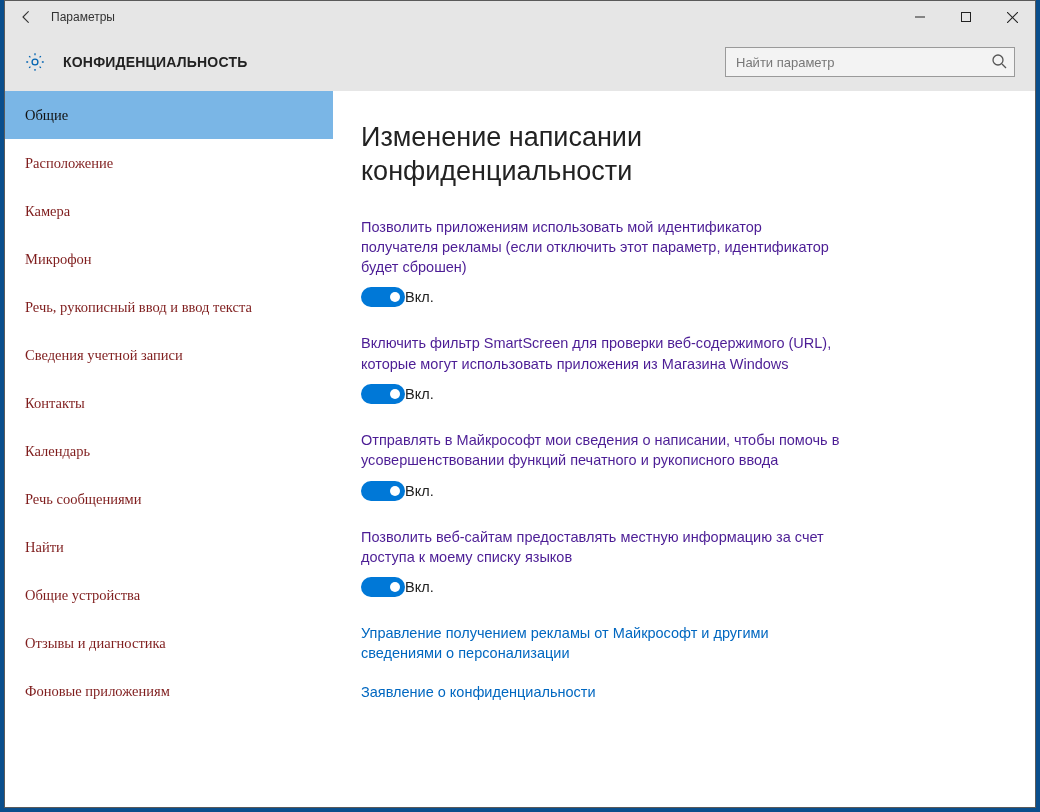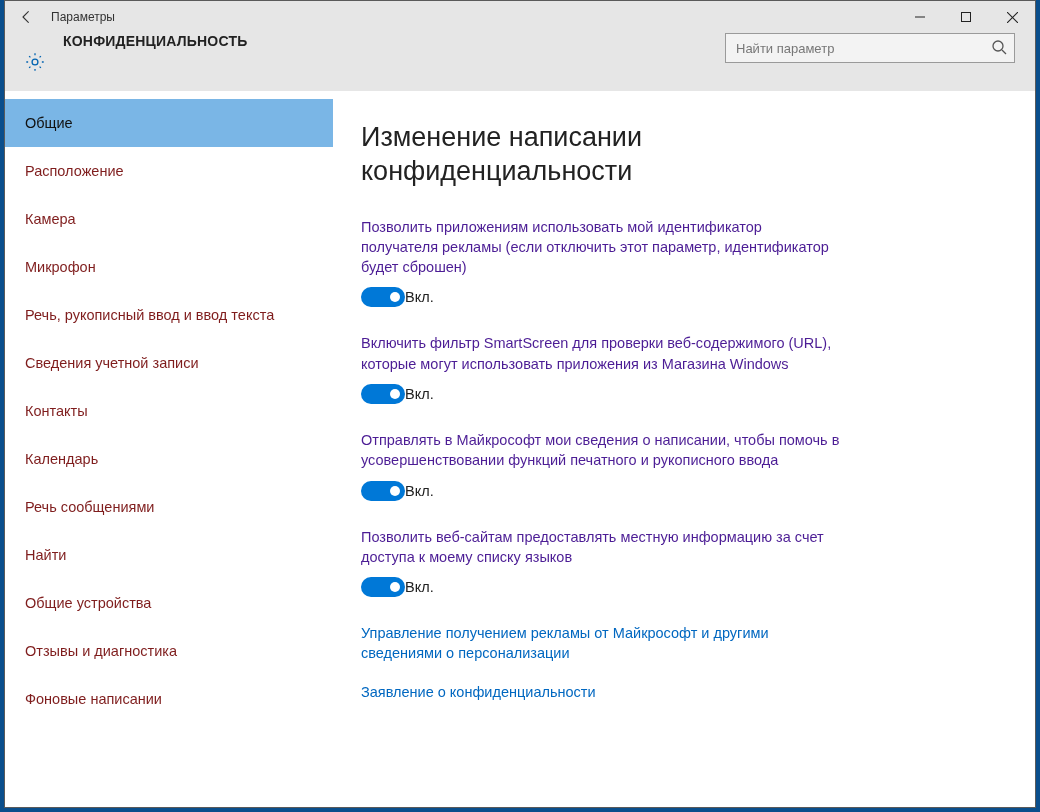--- a/index.html
+++ b/index.html
@@ -40,20 +40,21 @@
     cursor: pointer;
   }
   .titlebar .winbtn svg { width:10px; height:10px; stroke:#222; stroke-width:1; fill:none; }
   .titlebar .winbtn.close svg { width:11px; height:11px; }
 
   
   .header {
     height: 58px;
     background: #e6e6e6;
     display: flex;
+    align-items: center;
     padding: 0 20px 0 0;
     border-bottom: 0;
   }
   .header .gear {
     width: 48px;
     display:flex; align-items:center; justify-content:center;
     padding-left: 12px;
   }
   .header .gear svg { width: 22px; height:22px; stroke:#0063b1; fill:none; stroke-width:1.4; }
   .header .section-title {
@@ -90,21 +91,22 @@
   .body {
     flex:1;
     display:flex;
     min-height:0;
     background:#fff;
   }
   .sidebar {
     width: 328px;
     background: #fff;
     border-right: 0;
-    padding-top: 8px;
+    padding-top: 0;
+    font-family: Liberation Serif, serif;
   }
   .sidebar .item {
     height: 48px;
     display:flex;
     align-items:center;
     padding: 0 20px;
     font-size: 14.5px;
     color:#7f1d1d;
     cursor:pointer;
   }
@@ -250,21 +252,21 @@
       <div class="item">
           <span>Найти</span>
         </div>
       <div class="item">
           <span>Общие устройства</span>
         </div>
       <div class="item">
           <span>Отзывы и диагностика</span>
         </div>
       <div class="item">
-          <span>Фоновые написании</span>
+          <span>Фоновые приложениям</span>
         </div>
     </div>
 
     <div class="content">
       <h1>Изменение написании конфиденциальности</h1>
 
       <div class="setting">
         <div class="desc">Позволить приложениям использовать мой идентификатор получателя рекламы (если отключить этот параметр, идентификатор будет сброшен)</div>
         <div class="toggle-row">
           <div class="toggle">

